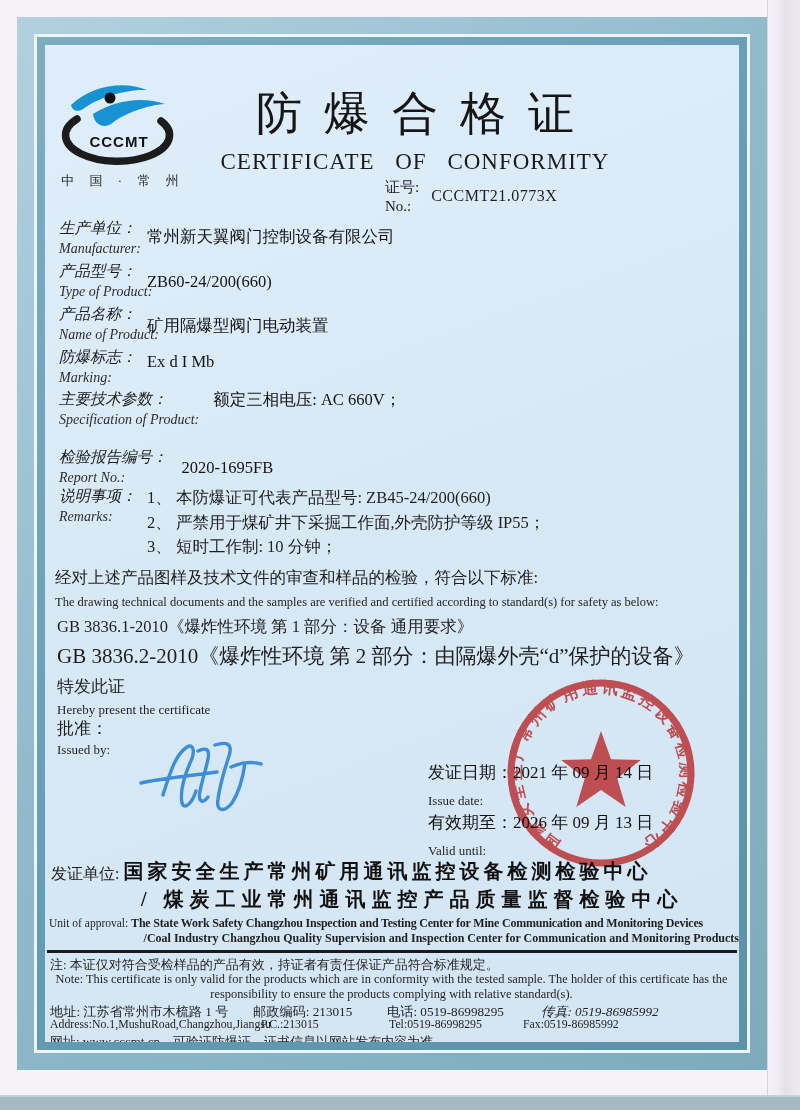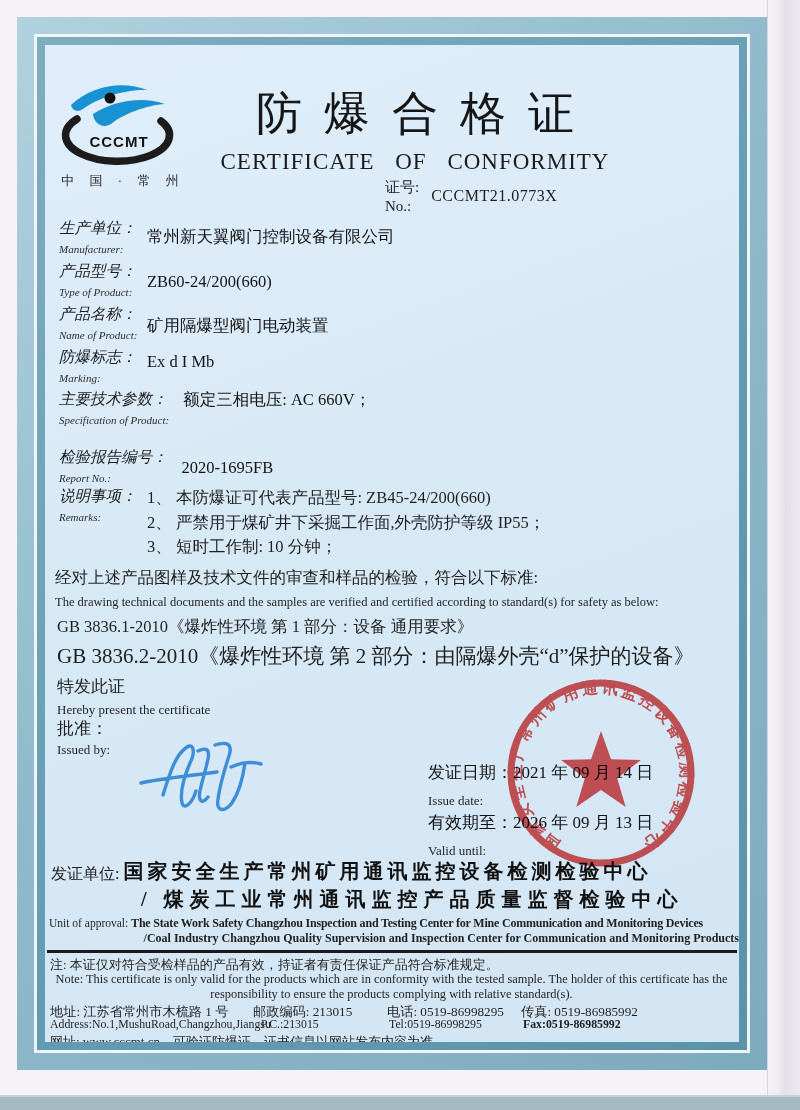--- a/index.html
+++ b/index.html
@@ -52,21 +52,21 @@
     font-size:23px;word-spacing:14px;letter-spacing:1px;color:#1b1b1b;white-space:nowrap;
   }
   .certno{position:absolute;left:340px;top:133px;display:flex;align-items:center;gap:12px;}
   .certno-labels div{font-size:15px;line-height:19px;color:#222;}
   .certno-value{font-size:16px;letter-spacing:.5px;padding-bottom:2px;}
   
   .frow{position:absolute;left:14px;right:8px;display:flex;}
   .flab{flex:none;width:88px;font-style:italic;}
   .flab.wide{width:auto;margin-right:14px;}
   .lc{font-size:15.5px;line-height:20px;color:#1d1d1d;white-space:nowrap;}
-  .le{font-size:11px;line-height:16px;margin-top:3px;color:#2c2c2c;white-space:nowrap;}
+  .le{font-size:14px;line-height:16px;margin-top:3px;color:#2c2c2c;white-space:nowrap;}
   .fval{font-size:16.5px;color:#141414;white-space:nowrap;}
   .rlines div{font-size:16.5px;line-height:24.5px;white-space:nowrap;}
   
   .exam-cn{position:absolute;left:10px;top:522px;font-size:16.5px;white-space:nowrap;}
   .exam-en{position:absolute;left:10px;top:550px;font-size:12.5px;white-space:nowrap;color:#242424;}
   .gb1{position:absolute;left:12px;top:571px;font-size:16.5px;white-space:nowrap;}
   .gb2{position:absolute;left:12px;top:597px;font-size:21px;white-space:nowrap;}
   
   .present-cn{position:absolute;left:12px;top:630px;font-size:17px;}
   .present-en{position:absolute;left:12px;top:657px;font-size:13px;}
@@ -89,22 +89,22 @@
   .appr-en-bold{font-size:12px;font-weight:bold;letter-spacing:-0.2px;}
   .appr-en2{position:absolute;left:0;top:886px;width:100%;text-align:right;font-size:12px;font-weight:bold;white-space:nowrap;}
   .rule{position:absolute;left:2px;right:2px;top:905px;height:3px;background:#1a1a20;}
   
   .note-cn{position:absolute;left:5px;top:911px;font-size:13px;white-space:nowrap;}
   .note-en{position:absolute;left:5px;right:6px;top:927px;font-size:12.4px;line-height:15px;text-align:center;}
   .addr-row,.addr-row-en{position:absolute;left:0;right:0;height:15px;}
   .addr-row{top:958px;font-size:13.2px;}
   .addr-row-en{top:972px;font-size:11.8px;}
   .addr-row span,.addr-row-en span{position:absolute;white-space:nowrap;}
-  .seg1{left:5px;} .seg2{left:208px;} .seg3{left:342px;} .seg4{left:476px;}
-  .seg2e{left:216px;} .seg3e{left:344px;} .seg4e{left:478px;font-weight:bold;}
+  .seg1{left:5px;} .seg2{left:208px;} .seg3{left:342px;} .seg4{left:496px;font-style:italic;}
+  .seg2e{left:216px;} .seg3e{left:344px;} .seg4e{left:478px;}
   .web-cn{position:absolute;left:5px;top:988px;font-size:13px;white-space:nowrap;}
 </style>
 </head>
 <body>
 
 <div class="page-right-edge"></div>
 <div class="page-bottom-edge"></div>
 
 <div class="cert">
  <div class="cert-white">

